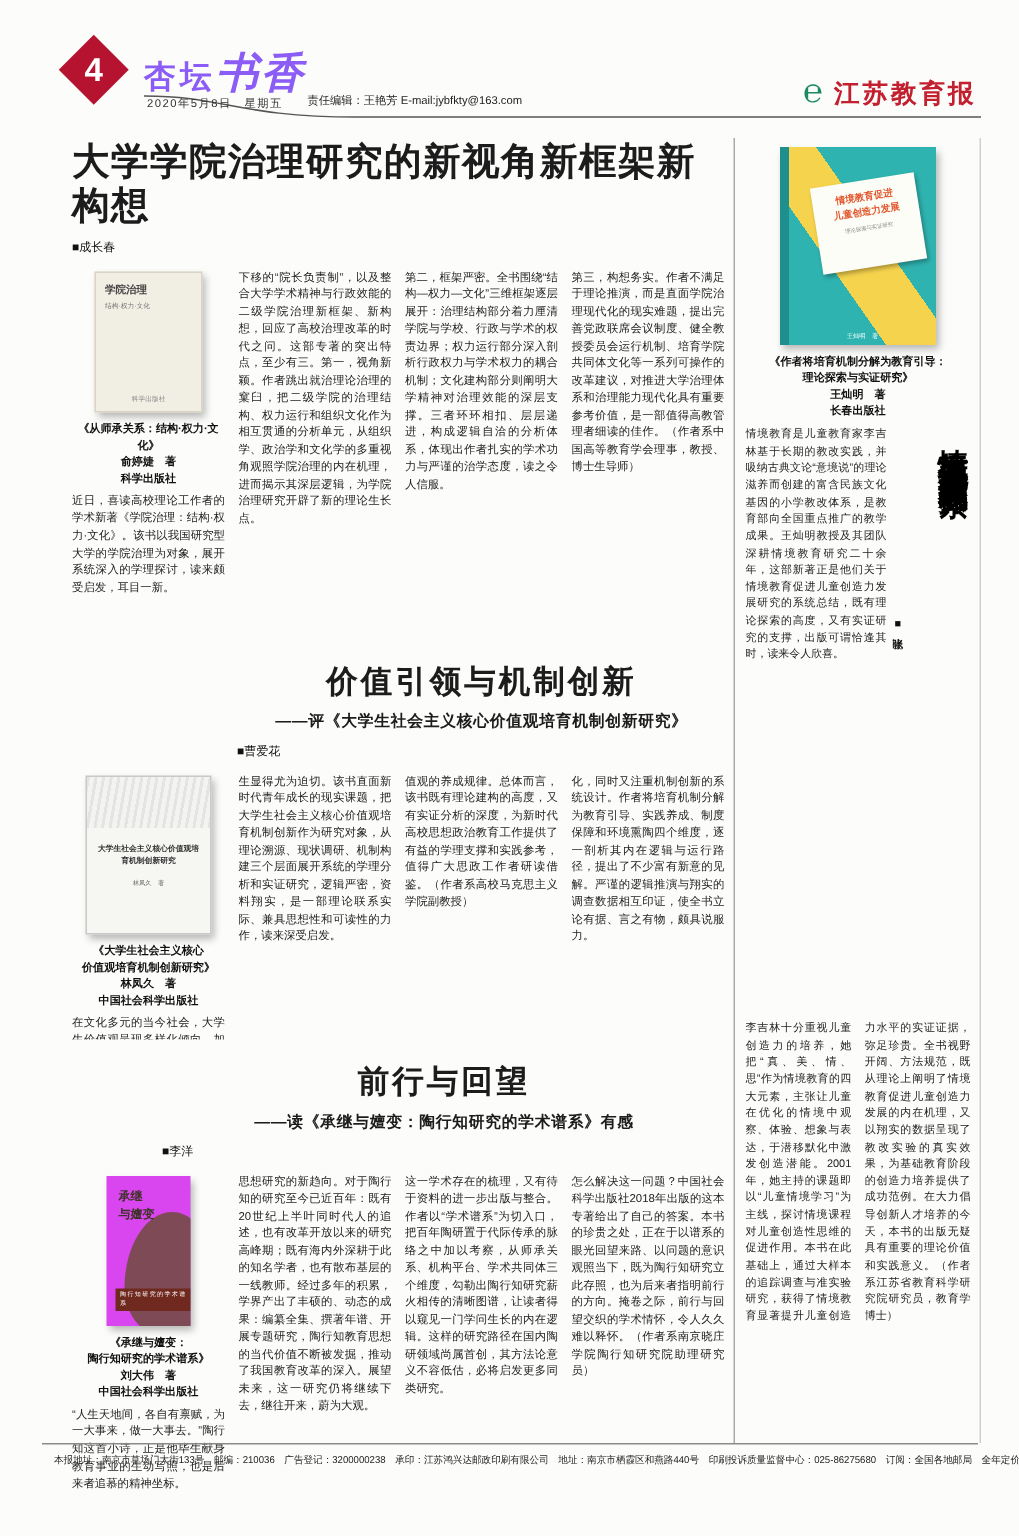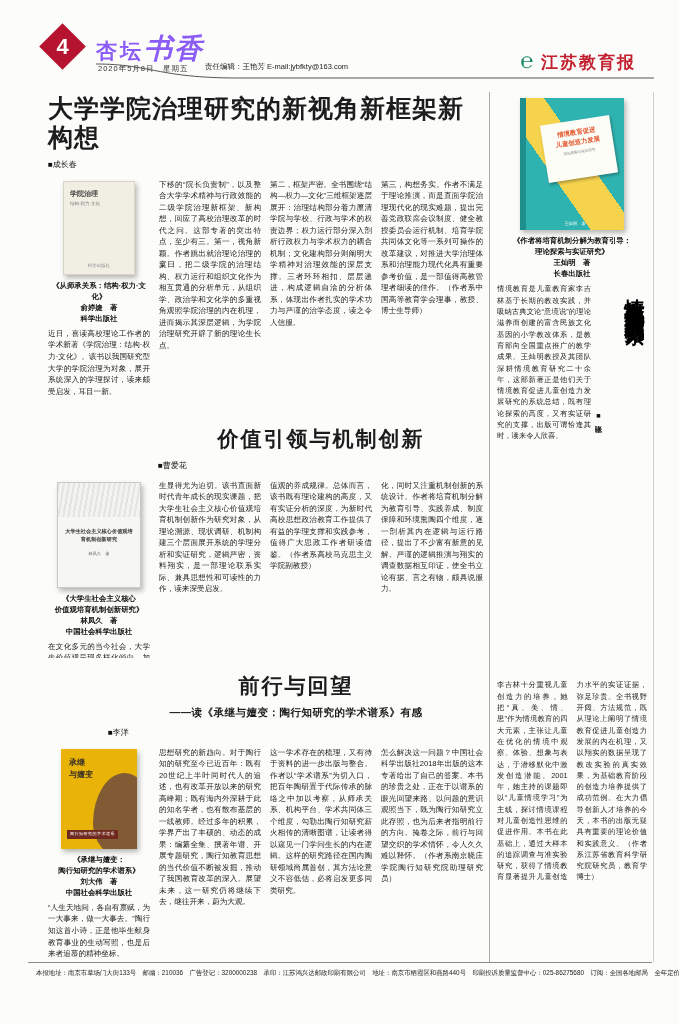--- a/index.html
+++ b/index.html
@@ -13,57 +13,57 @@
     background:#b5132f;transform:rotate(45deg);}
   .badge span{position:absolute;inset:0;display:flex;align-items:center;justify-content:center;
     transform:rotate(-45deg);color:#fff;font-size:22px;font-weight:bold;}
   .sec-title{position:absolute;left:96px;top:30px;color:#8b5cf6;white-space:nowrap;}
   .sec-t1{font-size:21px;font-weight:bold;letter-spacing:3px;vertical-align:baseline;}
   .sec-t2{font-size:28px;font-weight:bold;font-family:"Liberation Serif","DejaVu Serif",serif;
     font-style:italic;letter-spacing:2px;}
   .date-line{position:absolute;left:98px;top:64px;font-size:7.5px;color:#333;letter-spacing:1px;}
   .editor-line{position:absolute;left:205px;top:62px;font-size:7.5px;color:#222;}
   .header-curve{position:absolute;left:0;top:0;}
-  .masthead{position:absolute;right:43px;top:48px;white-space:nowrap;}
+  .masthead{position:absolute;right:28px;top:48px;white-space:nowrap;}
   .logo-e{color:#1b8a66;font-size:22px;font-weight:bold;font-style:italic;
     font-family:"Liberation Serif","DejaVu Serif",serif;margin-right:3px;}
   .masthead-name{color:#c2202f;font-size:17px;font-weight:bold;letter-spacing:2px;
     font-family:"Liberation Serif","DejaVu Serif",serif;}
   
   .v-rule{position:absolute;top:92px;height:870px;width:0;border-left:1px solid #a9a9a9;}
   .v-rule.left{left:489px;}
   .v-rule.right{left:653px;border-left:1px solid #cfcfcf;}
   .footer-rule{position:absolute;left:28px;top:962px;width:624px;border-top:1px solid #8a8a8a;}
   .footer{position:absolute;left:36px;top:969px;width:616px;font-size:6.6px;color:#222;
     white-space:nowrap;transform:scaleX(.97);transform-origin:left center;}
   
   .main-area{position:absolute;left:48px;top:94px;width:436px;}
   .a-title{font-size:25px;font-weight:900;letter-spacing:1px;line-height:1.15;}
   .a-byline{font-size:8px;text-align:left;margin-top:7px;color:#111;}
   .cols{display:flex;gap:9px;margin-top:9px;}
   .col{width:102px;font-size:7.6px;line-height:1.52;text-align:justify;color:#222;overflow:hidden;}
   .cols.h-main .col{height:232px;}
   .cols.h-mid  .col{height:178px;}
   .cols.h-bot  .col{height:232px;}
-  .sec2-head{margin-left:110px;width:326px;margin-top:14px;}
+  .sec2-head{margin-left:110px;width:326px;margin-top:29px;}
   .sec3-head{margin-left:60px;width:376px;margin-top:14px;}
   .b-title{font-size:21px;font-weight:900;letter-spacing:2px;text-align:center;}
   .b-sub{font-size:10.5px;font-weight:bold;text-align:center;margin-top:6px;letter-spacing:.5px;}
   .caption{font-size:7.4px;font-weight:bold;text-align:center;line-height:1.5;margin:5px 0 4px;color:#111;}
   
   .book{margin:2px auto 3px;position:relative;box-shadow:2px 3px 5px rgba(0,0,0,.28);}
   .bk1{width:72px;height:94px;background:#f1eee4;border:1px solid #d9d4c6;padding:7px 6px;box-sizing:border-box;}
   .bk1 .t{font-size:7px;font-weight:bold;color:#444;}
   .bk1 .s{font-size:4.5px;color:#777;margin-top:2px;}
   .bk1 .p{position:absolute;bottom:4px;left:0;right:0;text-align:center;font-size:4.5px;color:#888;}
   .bk2{width:84px;height:106px;background:#f6f6f3;border:1px solid #c9c9c9;box-sizing:border-box;}
   .bk2 .band{height:34px;background:repeating-linear-gradient(100deg,#e4e4e2 0 2px,#f3f3f1 2px 5px);}
   .bk2 .t{font-size:5.2px;font-weight:bold;color:#333;text-align:center;margin-top:10px;padding:0 6px;line-height:1.6;}
   .bk2 .a{font-size:4.2px;color:#666;text-align:center;margin-top:8px;}
-  .bk3{width:76px;height:100px;background:#eab308;overflow:hidden;box-sizing:border-box;}
+  .bk3{width:56px;height:100px;background:#d946ef;overflow:hidden;box-sizing:border-box;}
   .bk3 .face{position:absolute;right:-14px;bottom:-8px;width:58px;height:84px;
     background:#6d4b3b;border-radius:55% 45% 40% 50%/60% 45% 55% 40%;opacity:.85;}
   .bk3 .t{position:relative;font-size:8px;font-weight:bold;color:#3d3326;padding:8px 0 0 8px;line-height:1.5;
     font-family:"Liberation Serif","DejaVu Serif",serif;}
   .bk3 .band{position:absolute;left:6px;bottom:10px;background:#70291f;color:#fff;font-size:4px;
     padding:1px 3px;letter-spacing:.5px;}
   .bk4{width:104px;height:132px;background:#2fb3b0;border-left:6px solid #1f8f8d;box-sizing:border-box;overflow:hidden;}
   .bk4 .diag{position:absolute;inset:0;
     background:linear-gradient(55deg,transparent 34%,#f6d34d 34%,#f6d34d 58%,transparent 58%);}
   .bk4 .card{position:absolute;left:18px;top:22px;width:70px;height:58px;background:#fdfdf8;
@@ -126,20 +126,21 @@
       </div>
       <div class="col">下移的“院长负责制”，以及整合大学学术精神与行政效能的二级学院治理新框架、新构想，回应了高校治理改革的时代之问。这部专著的突出特点，至少有三。第一，视角新颖。作者跳出就治理论治理的窠臼，把二级学院的治理结构、权力运行和组织文化作为相互贯通的分析单元，从组织学、政治学和文化学的多重视角观照学院治理的内在机理，进而揭示其深层逻辑，为学院治理研究开辟了新的理论生长点。</div>
       <div class="col">第二，框架严密。全书围绕“结构—权力—文化”三维框架逐层展开：治理结构部分着力厘清学院与学校、行政与学术的权责边界；权力运行部分深入剖析行政权力与学术权力的耦合机制；文化建构部分则阐明大学精神对治理效能的深层支撑。三者环环相扣、层层递进，构成逻辑自洽的分析体系，体现出作者扎实的学术功力与严谨的治学态度，读之令人信服。</div>
       <div class="col">第三，构想务实。作者不满足于理论推演，而是直面学院治理现代化的现实难题，提出完善党政联席会议制度、健全教授委员会运行机制、培育学院共同体文化等一系列可操作的改革建议，对推进大学治理体系和治理能力现代化具有重要参考价值，是一部值得高教管理者细读的佳作。（作者系中国高等教育学会理事，教授、博士生导师）</div>
     </div>
   </div>
 
   <div>
     <div class="sec2-head">
       <div class="b-title">价值引领与机制创新</div>
+      <div class="b-sub">——评《大学生社会主义核心价值观培育机制创新研究》</div>
       <div class="a-byline">■曹爱花</div>
     </div>
     <div class="cols h-mid">
       <div class="col">
         <div class="book bk2">
           <div class="band"></div>
           <div class="t">大学生社会主义核心价值观培育机制创新研究</div>
           <div class="a">林凤久　著</div>
         </div>
         <div class="caption">

